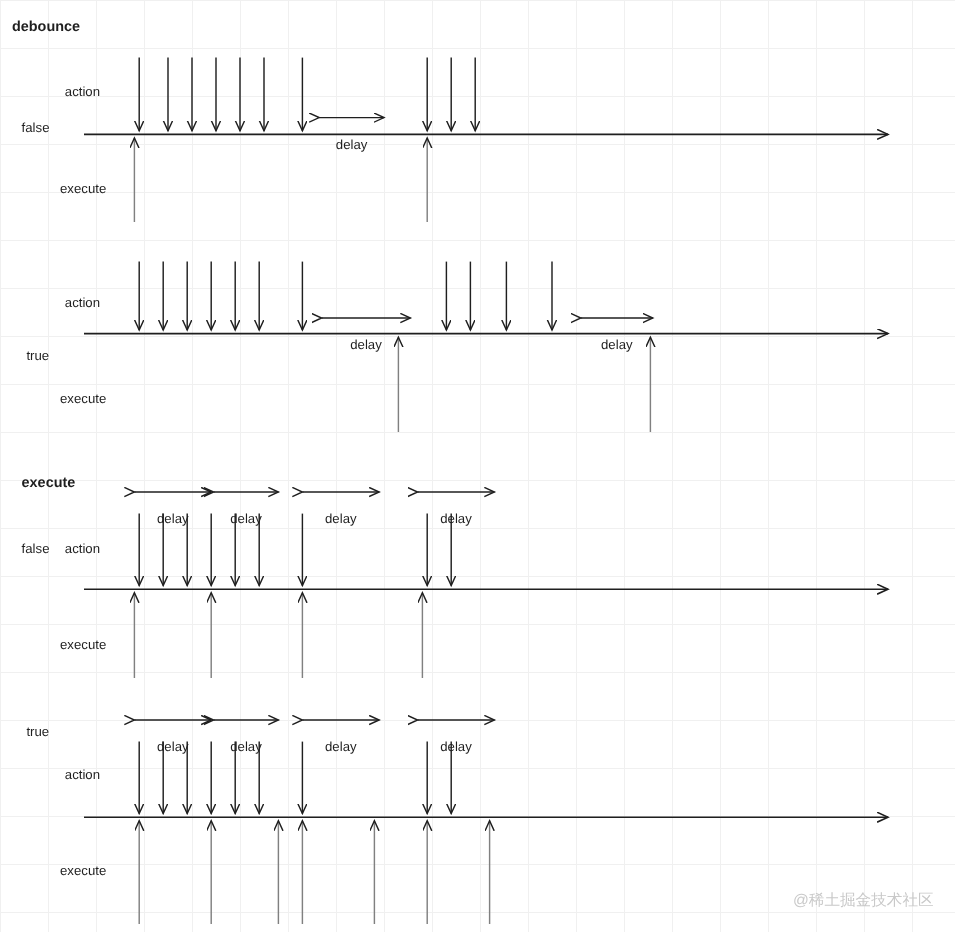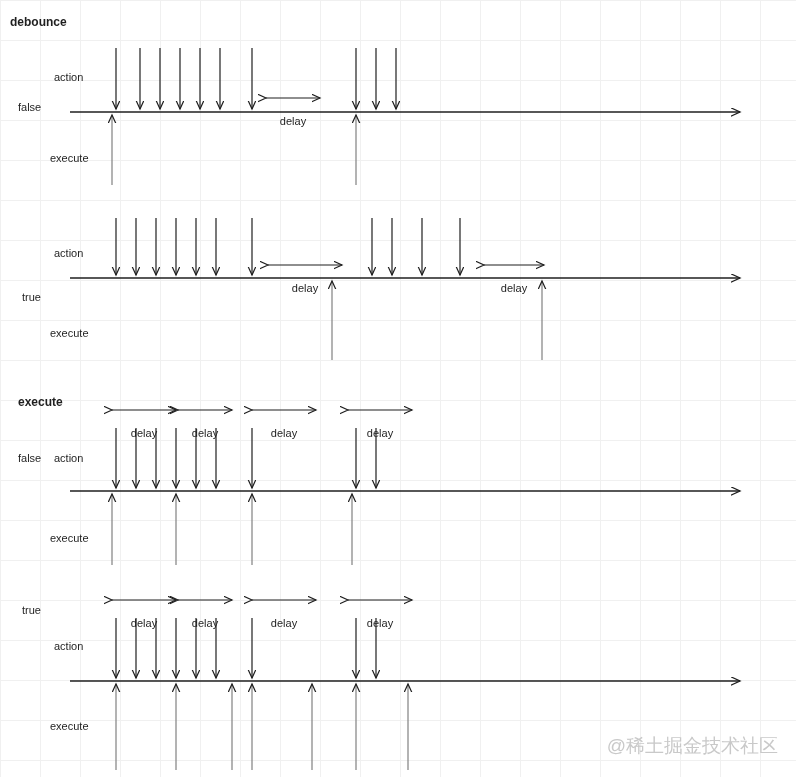--- a/index.html
+++ b/index.html
@@ -40,21 +40,21 @@
     font-size: 12px;
   }
   .lbl.center {
     transform: translateX(-50%);
     margin-top: 36px;
   }
   .watermark {
     position: absolute;
     right: 18px;
     bottom: 18px;
-    font-size: 19px;
+    font-size: 13px;
     color: #c9c9c9;
     white-space: nowrap;
   }
 </style>
 </head>
 <body>
 
 <div id="stage">
 
   <svg id="draw" viewBox="0 0 796 777">

